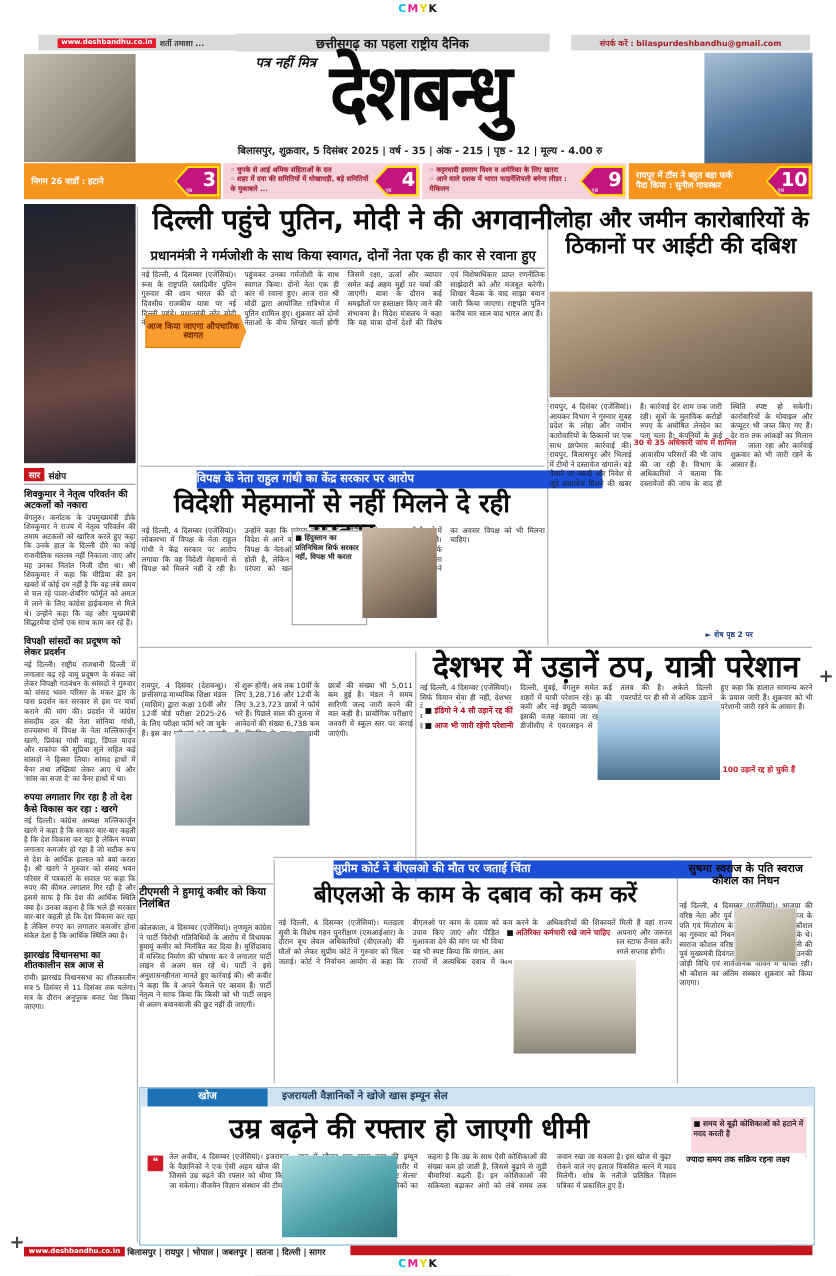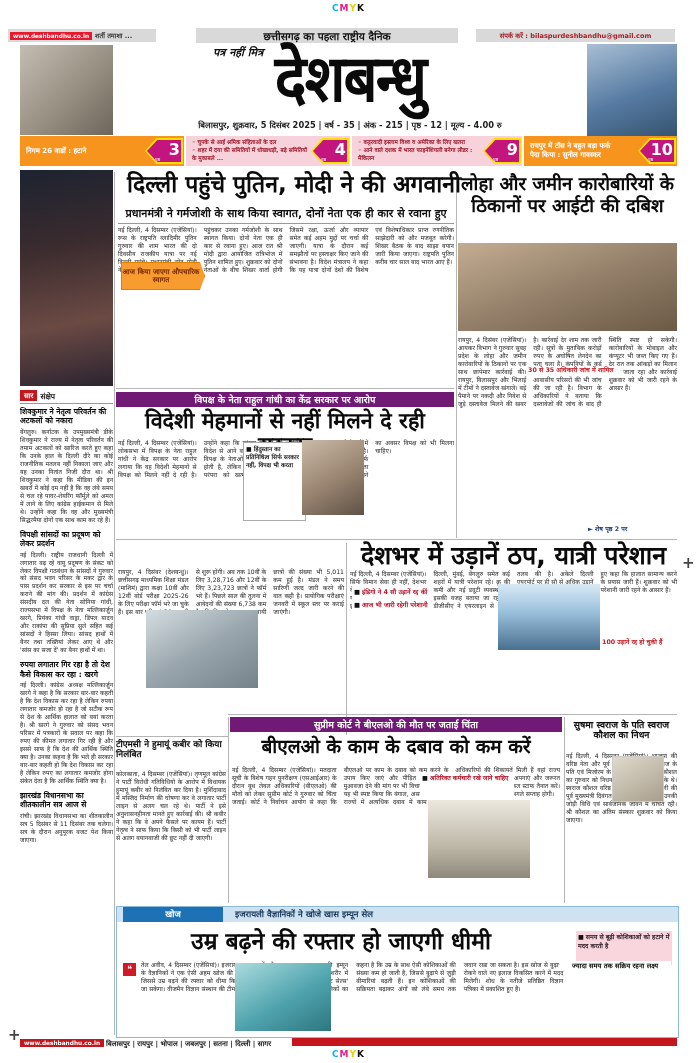--- a/index.html
+++ b/index.html
@@ -4,21 +4,21 @@
 <style>
   html,body{margin:0;padding:0;background:#e9e9e9;}
   #paper{position:relative;width:697px;height:1063px;background:#fff;margin:0 auto;
          font-family:"DejaVu Sans",sans-serif;overflow:hidden;color:#1c1c1c;}
   .abs{position:absolute;}
   .crop{position:absolute;color:#444;font-size:15px;font-weight:bold;line-height:1;}
   
   #c-top{top:3px;left:0;right:0;text-align:center;font-size:9px;font-weight:bold;letter-spacing:1px;}
   .cC{color:#00b7eb}.cM{color:#ec1b8d}.cY{color:#e8d100}.cK{color:#111}
   .graybar{background:#d9d9d9;display:flex;align-items:center;}
-  #bar-l{left:8px;top:29px;width:144px;height:13px;padding:0 2px;gap:3px;}
+  #bar-l{left:32px;top:29px;width:144px;height:13px;padding:0 16px;gap:3px;}
   #badge-top{background:#e8192c;color:#fff;font-size:5.8px;font-weight:bold;padding:1px 3px;white-space:nowrap;}
   #bar-l-note{font-size:6.5px;font-weight:bold;color:#3a3a3a;white-space:nowrap;}
   #bar-c{left:196px;top:28px;width:262px;height:15px;justify-content:center;font-size:10.5px;font-weight:bold;color:#151515;}
   #bar-r{left:476px;top:29px;width:199px;height:13px;justify-content:center;font-size:6.6px;font-weight:bold;color:#a3232b;}
   #motto{left:213px;top:44px;font-size:11px;font-weight:bold;font-style:italic;color:#111;}
   #logo{left:155px;top:50px;width:390px;text-align:center;font-size:60px;font-weight:900;
         line-height:.95;letter-spacing:-2px;color:#0a0a0a;transform:scaleY(1.08);}
   #dateline{left:140px;top:119px;width:420px;text-align:center;font-size:8.3px;font-weight:bold;color:#222;}
   .photo{position:absolute;}
   #ph-kharge{left:20px;top:45px;width:93px;height:90px;background:linear-gradient(135deg,#c4bdb1,#978f82 55%,#6e665a);}
@@ -38,21 +38,21 @@
   .t-arrow-in{position:absolute;left:2px;top:2px;right:2px;bottom:2px;
            clip-path:polygon(30% 0,100% 0,100% 100%,30% 100%,0 50%);background:#c4157e;}
   .t-no{position:absolute;right:3px;top:2px;font-size:16px;font-weight:900;color:#fff;z-index:3;}
   .t-pg{position:absolute;left:10px;bottom:2px;font-size:4.5px;color:#fff;z-index:3;}
   
   .vline,.hline{position:absolute;background:#b5b5b5;}
   
   .body{position:absolute;font-size:6.1px;line-height:1.32;text-align:justify;color:#1d1d1d;column-gap:7px;z-index:1;}
   .cols3{column-count:3}.cols4{column-count:4}
   .head{position:absolute;font-weight:800;color:#0b0b0b;text-align:center;line-height:1.1;}
-  .kicker{position:absolute;background:#701a75;color:#fff;font-weight:bold;text-align:center;}
+  .kicker{position:absolute;background:#1d4ed8;color:#fff;font-weight:bold;margin-left:48px;}
   .notebox{position:absolute;background:#fff;font-weight:bold;color:#b11226;font-size:6.2px;line-height:1.35;padding:2px;z-index:2;}
   .sq{color:#111;margin-right:2px;}
   
   #rail{left:20px;top:390px;width:93px;position:absolute;}
   #rail-tab{display:flex;align-items:center;gap:3px;border-bottom:1px solid #999;padding-bottom:2px;margin-bottom:3px;}
   #rail-tab-red{background:#c4161c;color:#fff;font-size:7px;font-weight:bold;padding:1px 4px;}
   #rail-tab-rest{font-size:7.5px;font-weight:bold;color:#222;}
   .brief{margin-bottom:6px;}
   .brief h4{margin:0 0 2px 0;font-size:7.6px;line-height:1.25;color:#0b0b0b;}
   .brief p{margin:0;font-size:6.05px;line-height:1.32;text-align:justify;color:#1d1d1d;}

